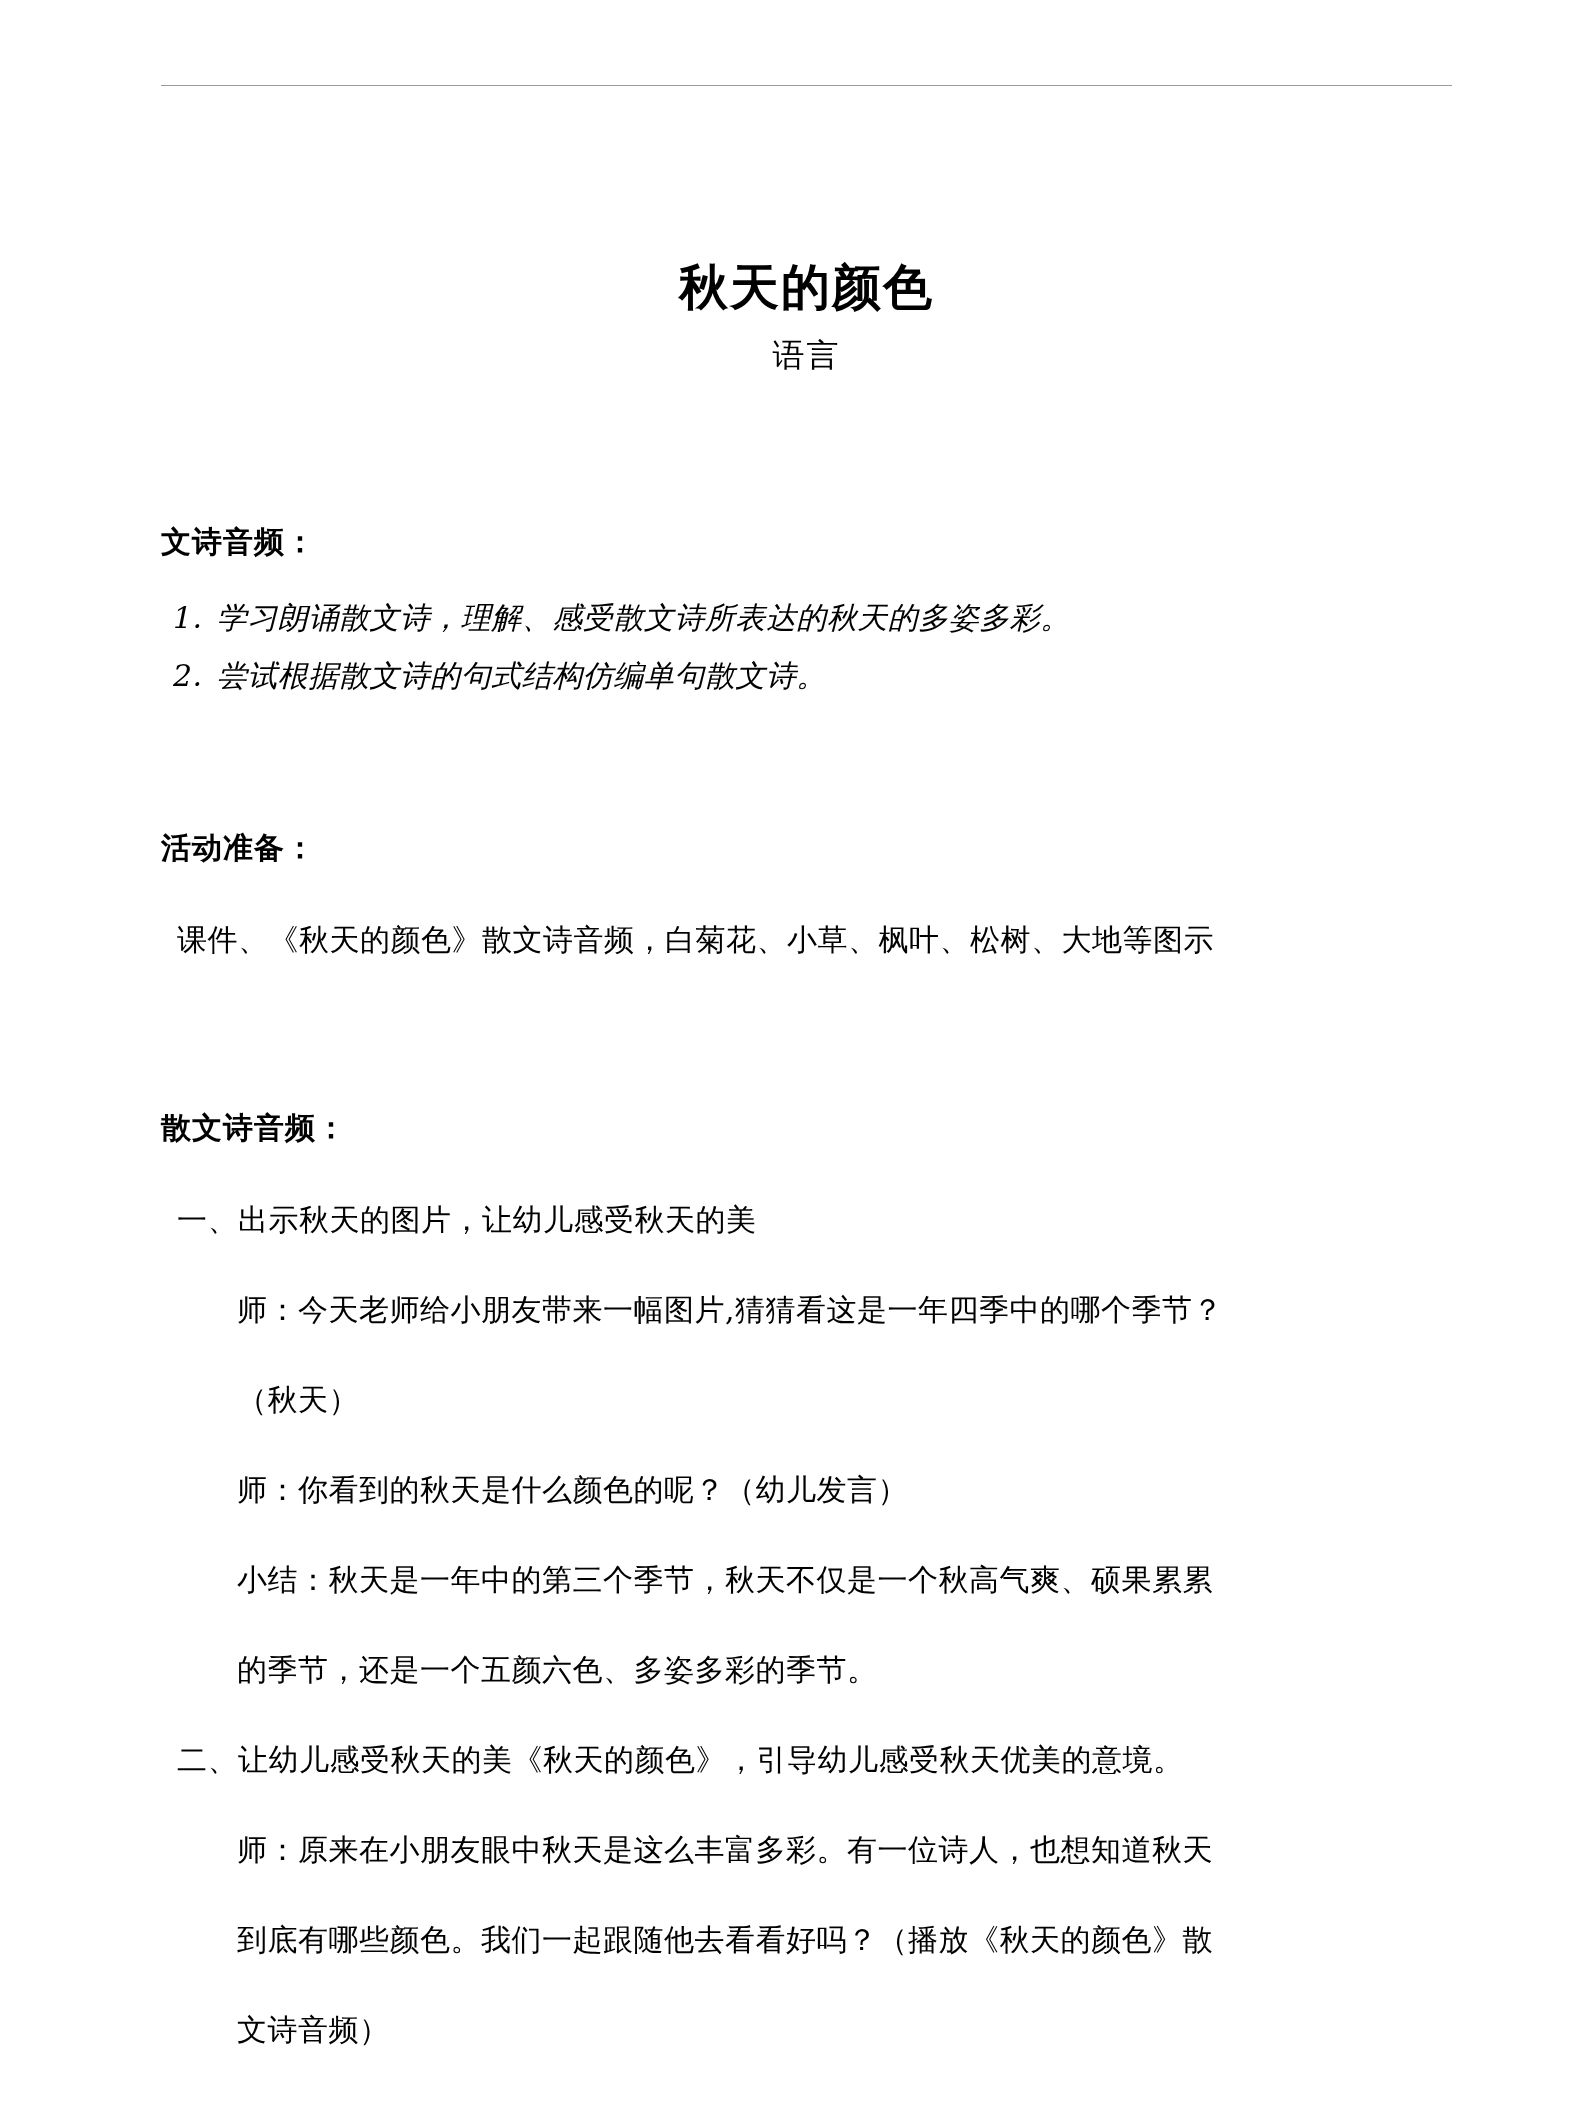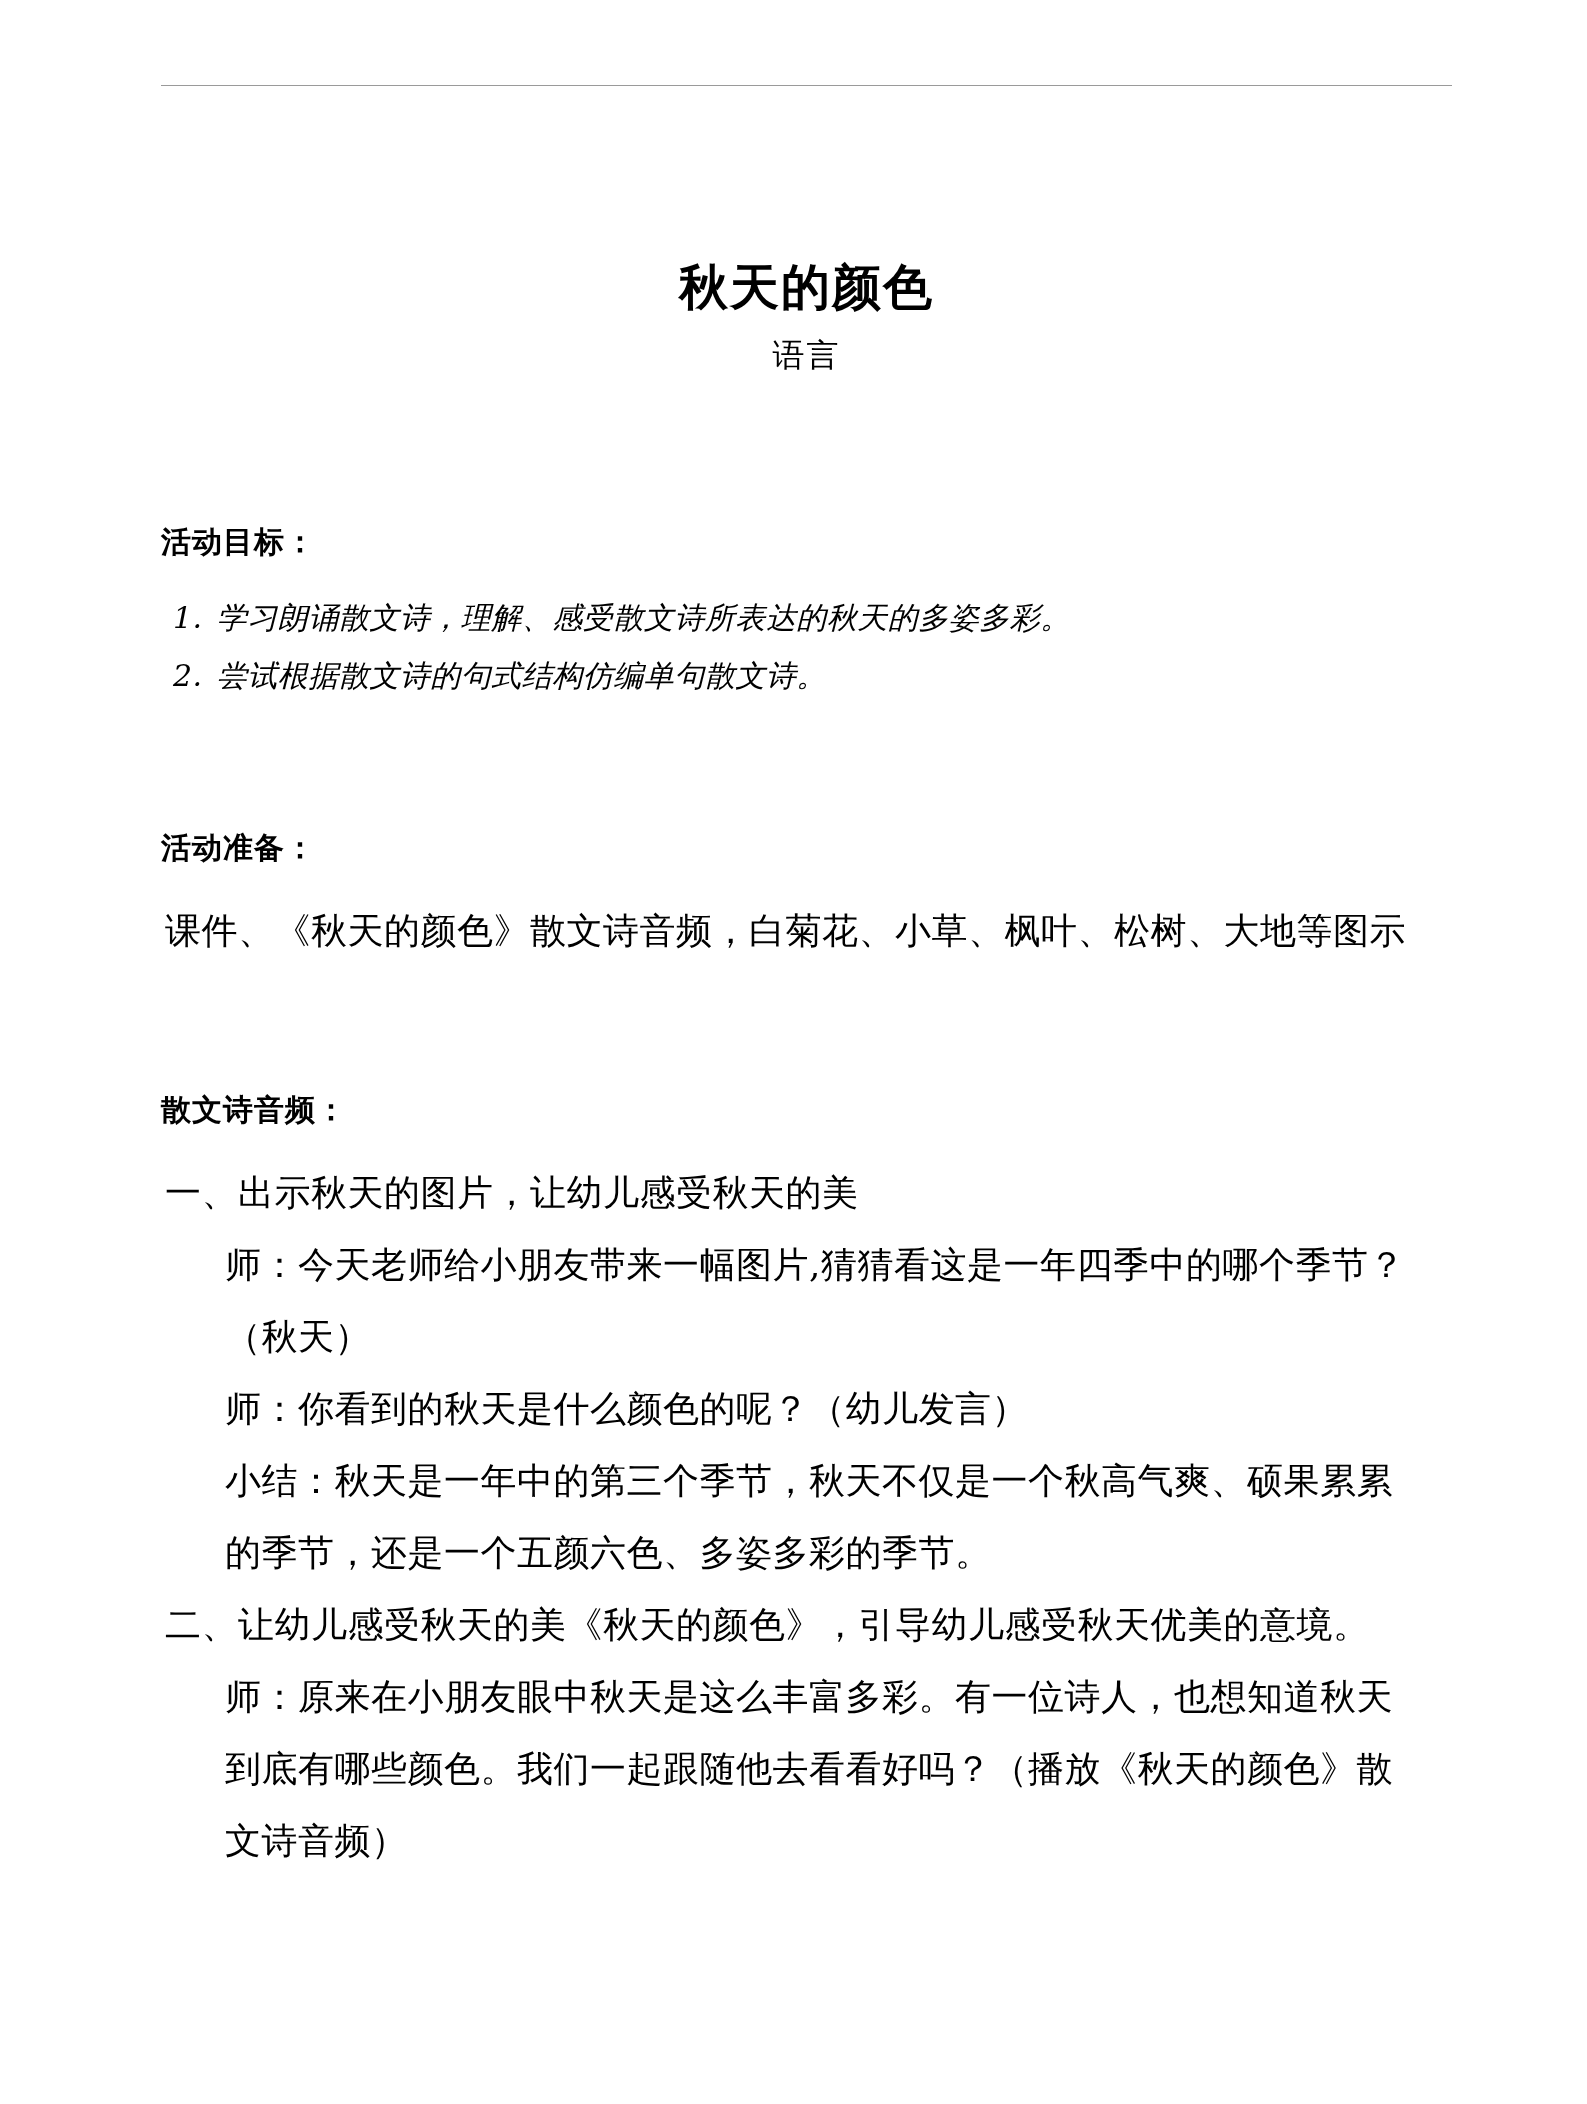--- a/index.html
+++ b/index.html
@@ -70,23 +70,23 @@
   }
 
   .sec-heading {
     font-size: 30px;
     font-weight: bold;
     letter-spacing: 1px;
     margin: 0;
   }
 
   .para {
-    font-size: 36px;
+    font-size: 30px;
     letter-spacing: 0.5px;
-    margin: 4px;
+    margin: 16px;
     white-space: nowrap;
   }
 
   .list-item {
     font-size: 30px;
     letter-spacing: 0.5px;
     margin: 0;
     padding-left: 12px;
     white-space: nowrap;
     font-style: italic;
@@ -107,21 +107,21 @@
 
   <div class="header-rule"></div>
 
   <div class="title-block">
     <div class="doc-title">秋天的颜色</div>
     <div class="doc-subtitle">语言</div>
   </div>
 
   <div class="content">
 
-    <div class="sec-heading">活动目标：</div>
+    <div class="sec-heading">文诗音频：</div>
     <div class="gap-md"></div>
     <div class="list-item">
       <span class="num">1.</span><span>学习朗诵散文诗，理解、感受散文诗所表达的秋天的多姿多彩。</span>
     </div>
     <div class="gap-sm"></div>
     <div class="list-item">
       <span class="num">2.</span><span>尝试根据散文诗的句式结构仿编单句散文诗。</span>
     </div>
 
     <div class="gap-xl"></div>

